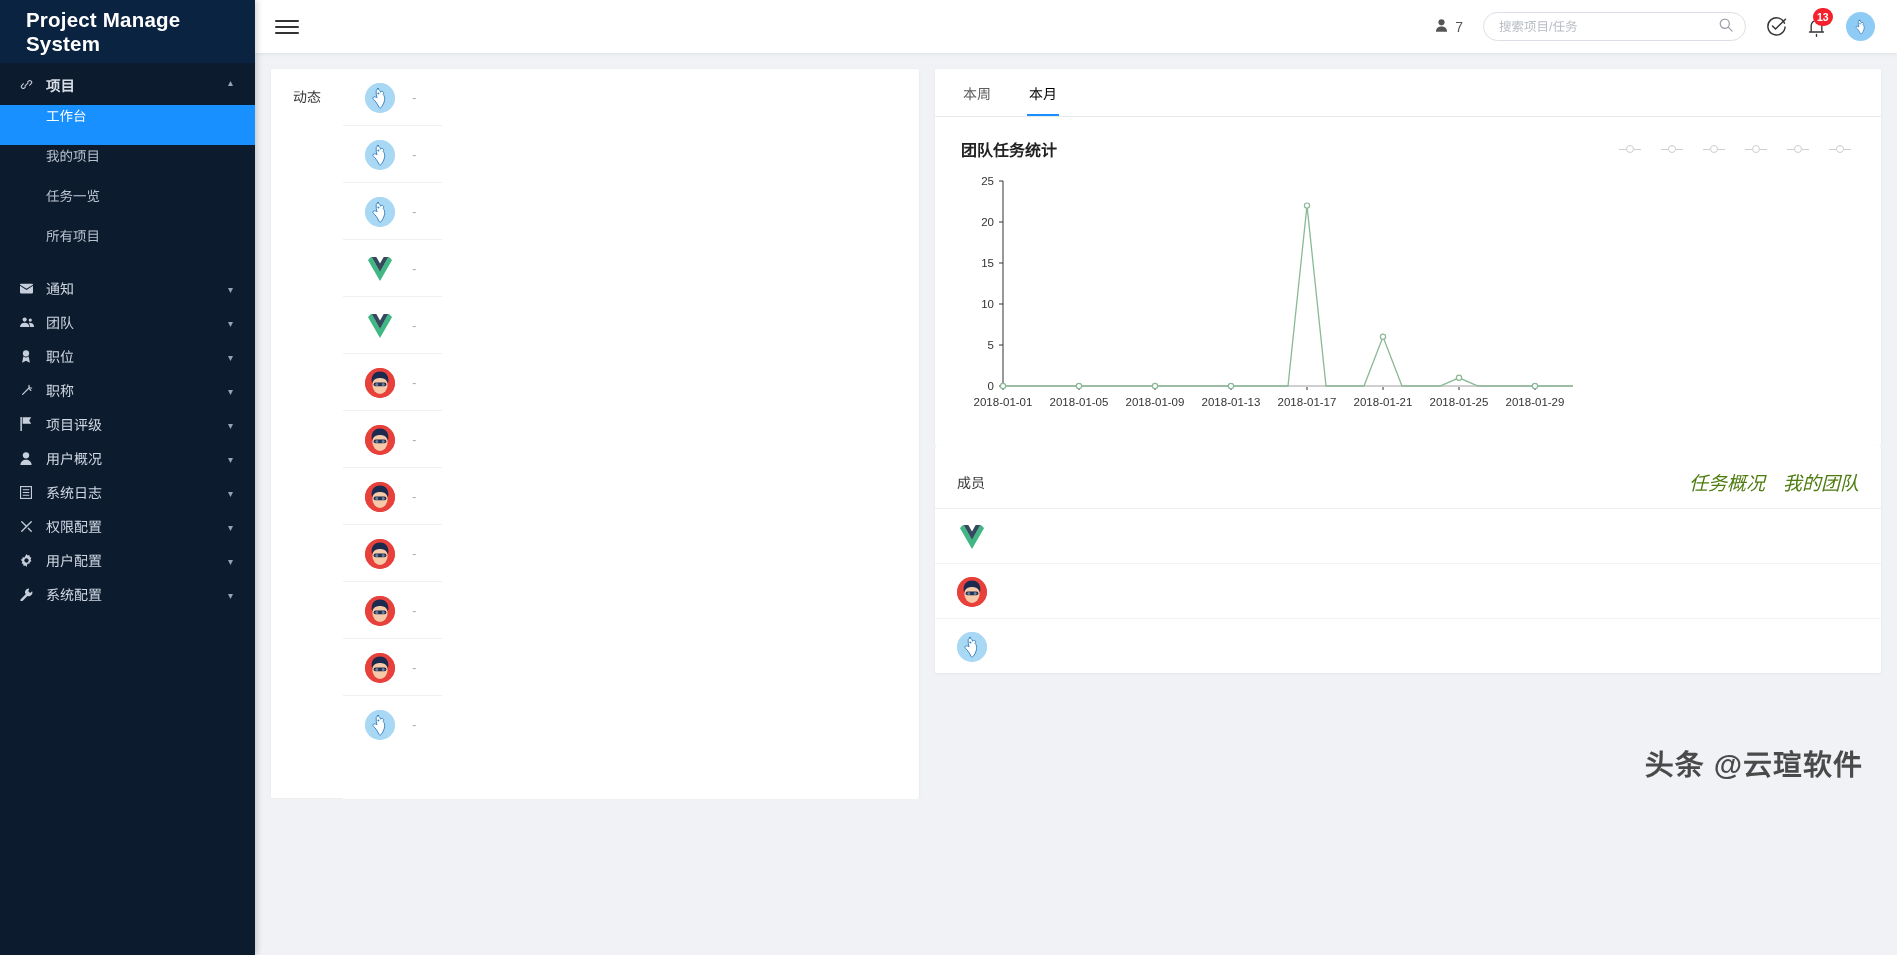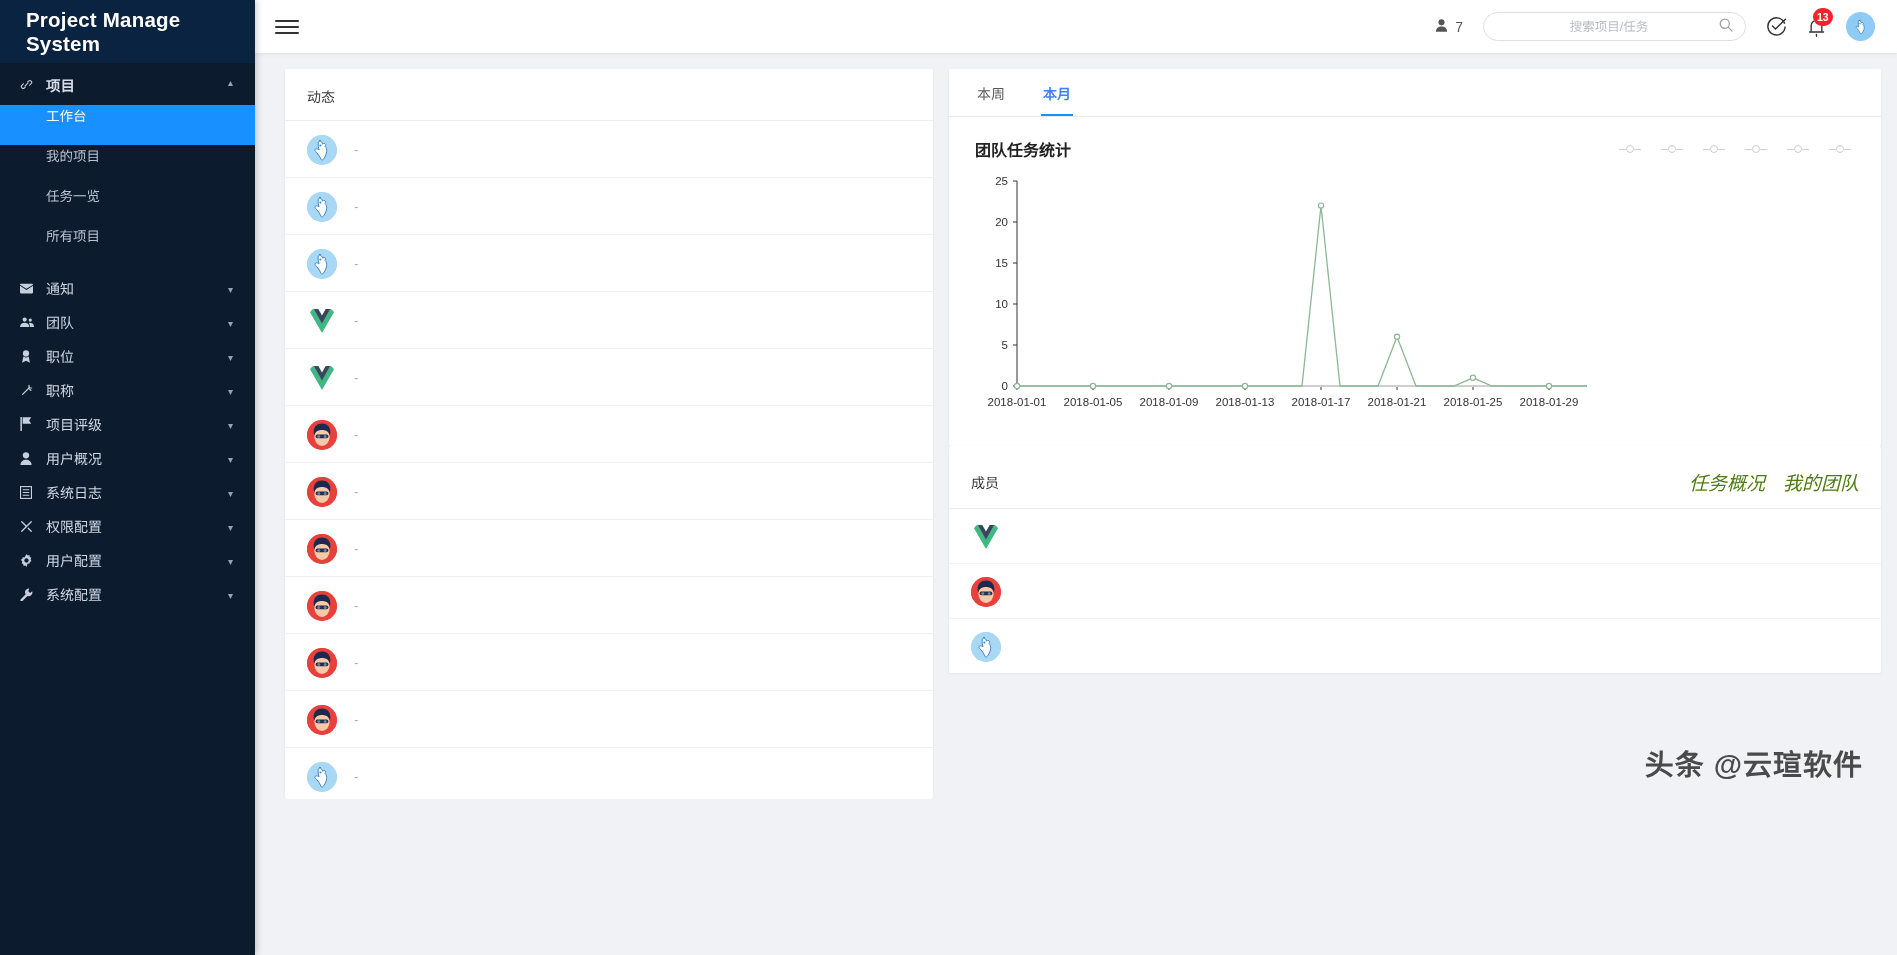--- a/index.html
+++ b/index.html
@@ -61,40 +61,40 @@
   .hamburger { display: flex; flex-direction: column; justify-content: center; gap: 4px; width: 24px; cursor: pointer; }
   .hamburger span { display: block; height: 2px; background: #333; border-radius: 1px; }
   .topbar-right { margin-left: auto; display: flex; align-items: center; gap: 20px; }
   .people-count { display: flex; align-items: center; gap: 7px; color: #555; font-size: 14px; }
   .search-box {
     width: 263px; height: 29px; border: 1px solid #dcdfe6; border-radius: 15px;
     display: flex; align-items: center; padding: 0 12px 0 15px; background: #fff;
   }
   .search-box input {
     flex: 1; border: none; outline: none; font-size: 12.5px; color: #4d7c0f;
-    font-family: inherit; background: transparent; text-align: center;
+    font-family: inherit; background: transparent;
   }
   .search-box input::placeholder { color: #b9bdc4; }
   .icon-btn { cursor: pointer; display: flex; align-items: center; position: relative; color: #444; }
   .badge {
     position: absolute; top: -9px; left: 6px;
     background: #f5222d; color: #fff; font-size: 10.5px; font-weight: 600;
     min-width: 19px; height: 18px; border-radius: 9px;
     display: flex; align-items: center; justify-content: center; padding: 0 4px;
   }
   .avatar-top {
     width: 29px; height: 29px; border-radius: 50%;
     background: #8ecbf5; display: flex; align-items: center; justify-content: center;
     overflow: hidden; cursor: pointer;
   }
 
   
   .content { flex: 1; display: flex; gap: 16px; padding: 16px 16px 0 16px; min-height: 0; overflow: hidden; }
   .card { background: #fff; border-radius: 2px; box-shadow: 0 1px 3px rgba(0,0,0,.06); }
-  .col-left { width: 648px; min-width: 648px; display: flex; flex-direction: column; margin-left: 14px; }
+  .col-left { width: 648px; min-width: 648px; display: flex; flex-direction: row; }
   .col-right { flex: 1; display: flex; flex-direction: column; min-width: 0; }
 
   .card-title { font-size: 14px; color: #3a3a3a; padding: 17px 22px 14px 22px; border-bottom: 1px solid #ededed; }
 
   .feed { overflow: hidden; }
   .feed-item { display: flex; gap: 14px; padding: 14px 22px 12px 22px; border-bottom: 1px solid #f0f0f0; align-items: flex-start; }
   .feed-item:last-child { border-bottom: none; }
   .av { width: 30px; height: 30px; min-width: 30px; border-radius: 50%; display: flex; align-items: center; justify-content: center; overflow: hidden; }
   .av.iview { background: #a9d8f5; }
   .av.vue { background: transparent; }
@@ -103,21 +103,21 @@
   .feed-line { font-size: 13px; color: #2f2f2f; line-height: 1.5; white-space: nowrap; overflow: hidden; text-overflow: ellipsis; }
   .feed-line .who { font-weight: 600; color: #2b2b2b; }
   .feed-line .act { color: #2b2b2b; }
   .feed-line .lnk { color: #4a8fe0; }
   .feed-meta { font-size: 12px; color: #a7a7a7; margin-top: 8px; }
 
   
   .chart-card { padding: 0 0 10px 0; }
   .tabs { display: flex; gap: 34px; padding: 0 26px; border-bottom: 1px solid #e8e8e8; }
   .tab { padding: 14px 2px 11px 2px; font-size: 14px; color: #5b5b5b; cursor: pointer; border-bottom: 2px solid transparent; }
-  .tab.active { color: #3b82f6; border-bottom-color: #1890ff; font-weight: bold; }
+  .tab.active { color: #000000; border-bottom-color: #1890ff; }
   .chart-head { display: flex; align-items: center; padding: 20px 26px 4px 26px; }
   .chart-title { font-size: 16px; font-weight: 600; color: #222; }
   .legend { margin-left: auto; display: flex; gap: 16px; align-items: center; }
   .lg { display: flex; align-items: center; gap: 4px; font-size: 11.5px; color: #b3b3b3; }
   .lg .mk { display: inline-flex; align-items: center; }
   .lg .mk::before, .lg .mk::after { content: ""; width: 7px; height: 1px; background: #cfcfcf; }
   .lg .dot { width: 8px; height: 8px; border-radius: 50%; border: 1.4px solid #cfcfcf; background: #fff; }
   .plot-wrap { padding: 2px 20px 0 16px; }
 
   

